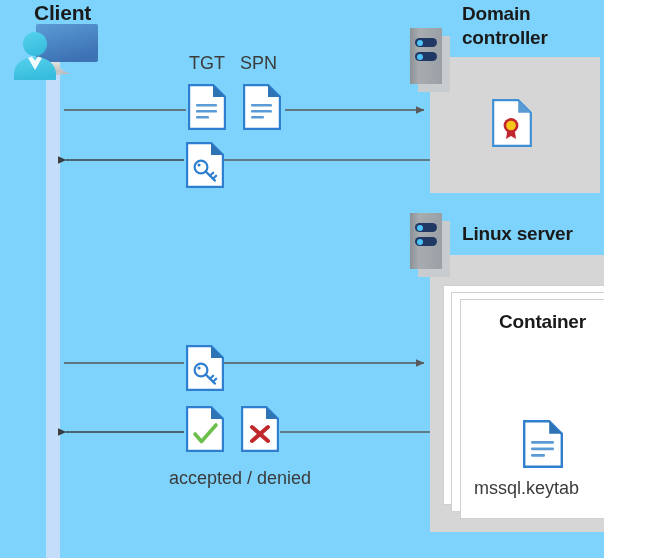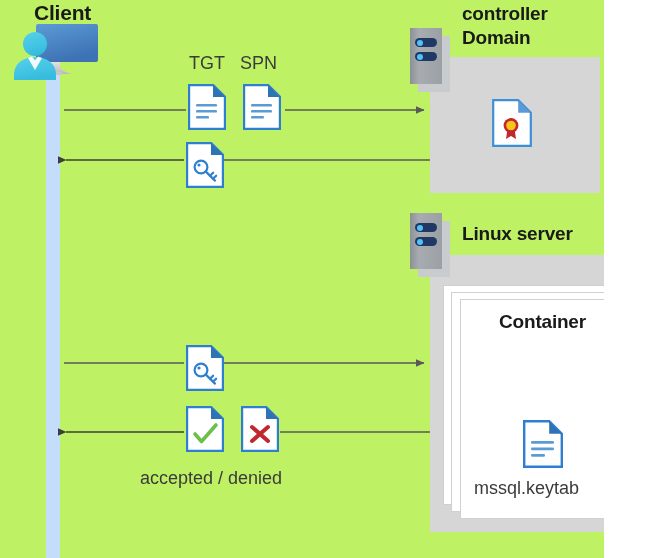--- a/index.html
+++ b/index.html
@@ -8,21 +8,21 @@
     background: #ffffff;
   }
   body {
     font-family: "Liberation Sans", sans-serif;
     -webkit-font-smoothing: antialiased;
   }
   #canvas {
     position: relative;
     width: 604px;
     height: 558px;
-    background: #bef264;
+    background: #7dd3fc;
     overflow: hidden;
   }
   .abs { position: absolute; }
 
   
   .title-bold {
     font-weight: bold;
     color: #1a1a1a;
     letter-spacing: -0.2px;
   }
@@ -134,21 +134,21 @@
     top: 477px;
     width: 175px;
     text-align: center;
     font-size: 18px;
     line-height: 22px;
   }
   #accepted-denied-label {
     left: 140px;
     top: 467px;
     width: 200px;
-    text-align: left;
+    text-align: center;
     font-size: 18px;
     line-height: 22px;
   }
   .tgt-spn-label {
     font-size: 18px;
     line-height: 22px;
   }
   #tgt-label { left: 185px; top: 52px; width: 44px; text-align: center; }
   #spn-label { left: 240px; top: 52px; width: 48px; text-align: left; }
 
@@ -310,22 +310,22 @@
   <div class="abs plain-label" id="accepted-denied-label">accepted / denied</div>
 
   <div class="abs" id="dc-rack-wrap">
     <div class="rack-shadow"></div>
     <div class="rack abs" style="left:0;top:0;">
       <div class="rack-led a"></div>
       <div class="rack-led b"></div>
     </div>
   </div>
   <div class="abs title-bold" id="dc-title">
+    <div>Domain</div>
     <div>controller</div>
-    <div>Domain</div>
   </div>
 
   <div class="abs" id="doc-cert">
     <svg viewBox="0 0 40 48" width="40" height="48" xmlns="http://www.w3.org/2000/svg">
       <path d="M1.2 1.2 h25 l12.6 12.6 v33 h-37.6 z" fill="#ffffff" stroke="#3f8fd6" stroke-width="2.2"></path>
       <path d="M26.2 1.2 l12.6 12.6 h-12.6 z" fill="#5b9bd5"></path>
 
       <path d="M15.5 30 l-1.5 10 l5 -3 l5 3 l-1.5 -10 z" fill="#c1272d"></path>
 
       <circle cx="19" cy="26.5" r="7.4" fill="#c1272d"></circle>

